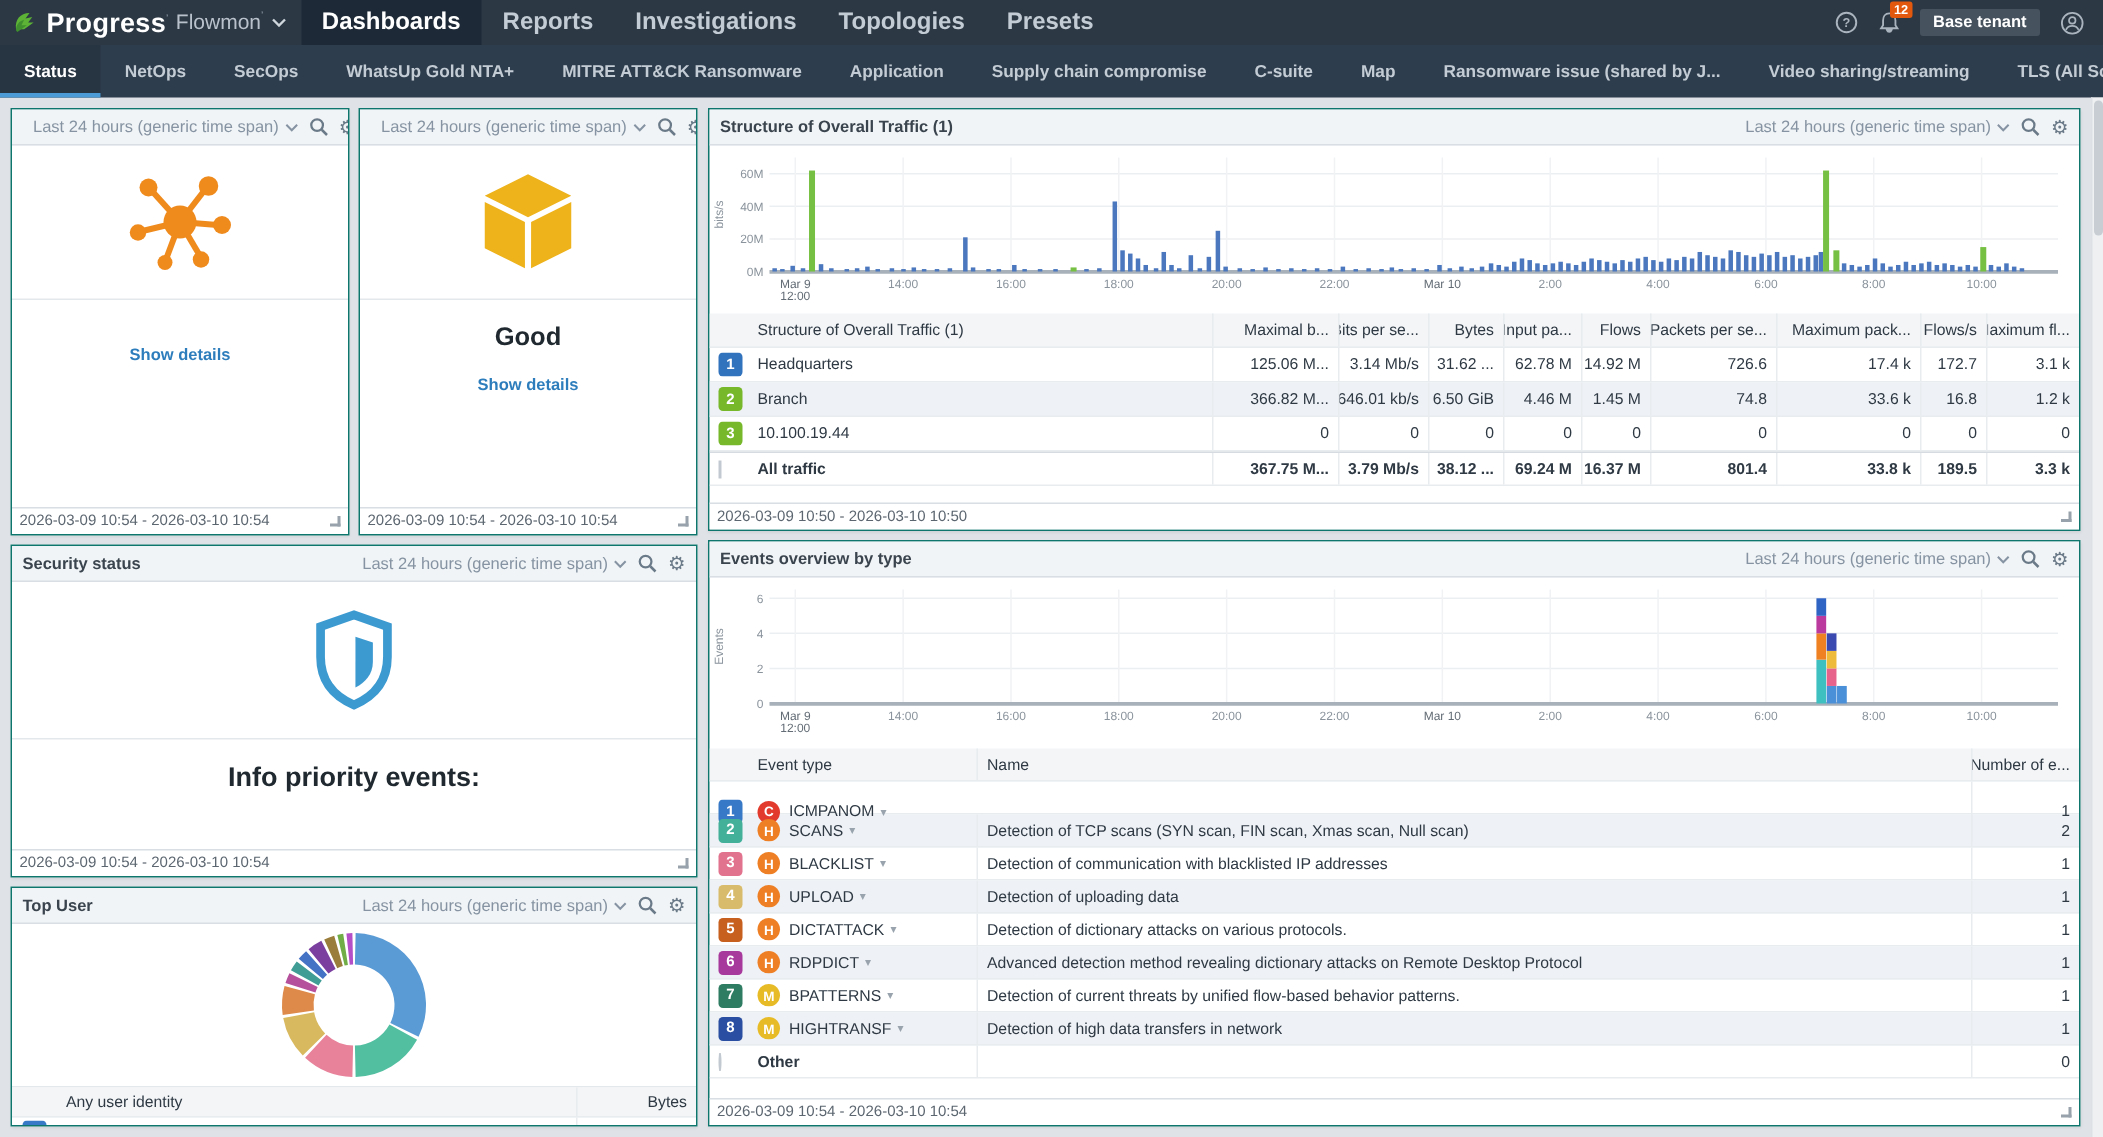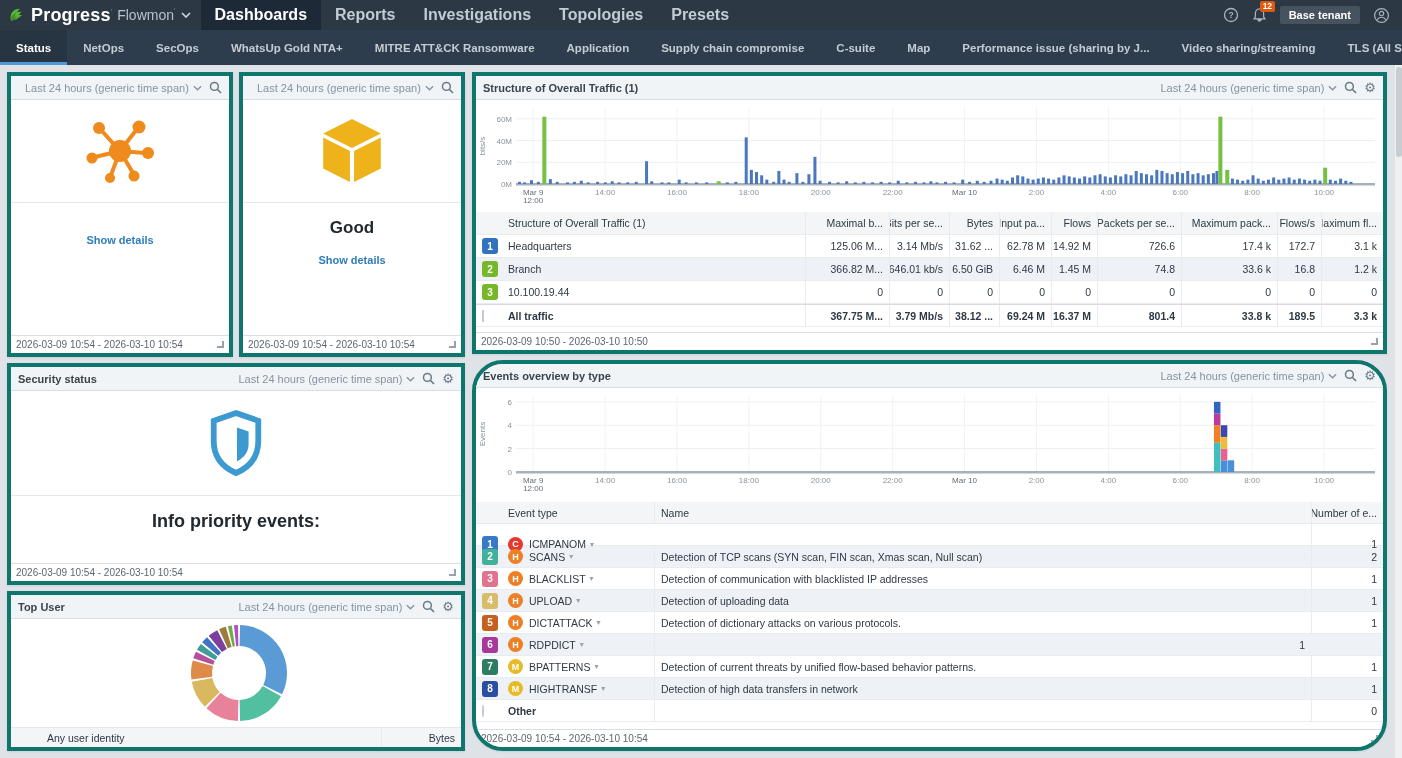--- a/index.html
+++ b/index.html
@@ -26,21 +26,21 @@
   .tab.active::after { content:""; position:absolute; left:0; right:0; bottom:0; height:3px; background:#4d9bd6; }
 
   
   .content { position:absolute; top:65px; left:0; right:8px; bottom:0; padding:7px; display:flex; gap:7px; }
   .scroll-strip { position:absolute; top:65px; right:0; width:8px; bottom:0; background:#eef0f2; border-left:1px solid #dde1e5; }
   .scroll-thumb { width:6px; height:90px; margin:2px auto 0; background:#c7cdd3; border-radius:3px; }
   .col-left { width:458px; display:flex; flex-direction:column; gap:6px; flex:none; }
   .col-right { flex:1; display:flex; flex-direction:column; gap:6px; min-width:0; }
   .row2 { display:flex; gap:6px; height:285px; flex:none; }
 
-  .widget { background:#fff; border:4px solid #0f766e; box-shadow:0 1px 2px rgba(0,0,0,.08); display:flex; flex-direction:column; overflow:hidden; position:relative; }
+  .widget { background:#fff; border:1px solid #0f766e; box-shadow:0 1px 2px rgba(0,0,0,.08); display:flex; flex-direction:column; overflow:hidden; position:relative; }
   .w-header { height:24px; background:#f1f4f6; border-bottom:1px solid #d8dee3; display:flex; align-items:center; padding:0 7px; gap:7px; flex:none; }
   .w-title { font-size:11px; font-weight:700; color:#3a444e; white-space:nowrap; overflow:hidden; flex:0 1 auto; }
   .w-spacer { flex:1; }
   .w-dropdown { display:flex; align-items:center; gap:4px; color:#8593a2; font-size:11px; white-space:nowrap; flex:none; cursor:pointer; }
   .w-tool { display:flex; align-items:center; flex:none; cursor:pointer; }
   .gear { font-size:13px; color:#6b7a88; line-height:1; }
   .w-footer { border-top:1px solid #d8dee3; height:18px; display:flex; align-items:center; justify-content:space-between; padding:5px 5px; font-size:10px; color:#5c6670; flex:none; margin-top:auto; background:#fff; }
   .rsz { width:7px; height:7px; border-right:2px solid #98a2ac; border-bottom:2px solid #98a2ac; cursor:nwse-resize; }
 
   .icon-zone { height:103px; border-bottom:1px solid #e3e8ec; display:flex; align-items:center; justify-content:center; flex:none; }
@@ -117,21 +117,21 @@
   <div id="tab-items" style="display:flex;align-items:stretch;">
       <div class="tab active">Status</div>
       <div class="tab">NetOps</div>
       <div class="tab">SecOps</div>
       <div class="tab">WhatsUp Gold NTA+</div>
       <div class="tab">MITRE ATT&amp;CK Ransomware</div>
       <div class="tab">Application</div>
       <div class="tab">Supply chain compromise</div>
       <div class="tab">C-suite</div>
       <div class="tab">Map</div>
-      <div class="tab">Performance issue (sharing by J...</div>
+      <div class="tab">Ransomware issue (shared by J...</div>
       <div class="tab">Video sharing/streaming</div>
       <div class="tab">TLS (All Sources)</div>
     </div>
 
 </div>
 
 <div class="scroll-strip">
     <div class="scroll-thumb"></div>
   </div>
 
@@ -527,21 +527,21 @@
             <div class="cell num">3.1 k</div>
           </div>
           <div class="t-row s-grid alt">
             <div class="cell">
               <span class="badge" style="background: rgb(118, 184, 42);">2</span>
             </div>
             <div class="cell">Branch</div>
             <div class="cell num">366.82 M...</div>
             <div class="cell num">646.01 kb/s</div>
             <div class="cell num">6.50 GiB</div>
-            <div class="cell num">6.46 M</div>
+            <div class="cell num">4.46 M</div>
             <div class="cell num">1.45 M</div>
             <div class="cell num">74.8</div>
             <div class="cell num">33.6 k</div>
             <div class="cell num">16.8</div>
             <div class="cell num">1.2 k</div>
           </div>
           <div class="t-row s-grid ">
             <div class="cell">
               <span class="badge" style="background: rgb(118, 184, 42);">3</span>
             </div>
@@ -569,21 +569,21 @@
             <div class="cell num">189.5</div>
             <div class="cell num">3.3 k</div>
           </div>
         </div>
       <div class="w-footer">
         <span>2026-03-09 10:50 - 2026-03-10 10:50</span>
         <span class="rsz"></span>
       </div>
     </div>
 
-    <div class="widget" style="flex:1;border-radius:31px;">
+    <div class="widget" style="flex:1;">
       <div class="w-header">
         <span class="w-title">Events overview by type</span>
         <span class="w-spacer"></span>
         <span class="w-dropdown">
             <span>Last 24 hours (generic time span)</span>
             <svg width="9" height="6" viewBox="0 0 10 6">
               <polyline points="1,1 5,5 9,1" fill="none" stroke="#8593a2" stroke-width="1.5"></polyline>
             </svg>
           </span>
         <span class="w-tool">
@@ -711,20 +711,21 @@
           </div>
           <div class="t-row e-grid alt">
             <div class="cell">
               <span class="badge" style="background: rgb(168, 57, 156);">6</span>
             </div>
             <div class="cell etype">
               <span class="sev" style="background: rgb(238, 127, 36);">H</span>
               <span>RDPDICT</span>
               <span class="caret">▾</span>
             </div>
+            <div class="cell" style="border-left: 1px solid rgb(232, 236, 239); align-self: stretch; display: flex; align-items: center;">Advanced detection method revealing dictionary attacks on Remote Desktop Protocol</div>
             <div class="cell num">1</div>
           </div>
           <div class="t-row e-grid">
             <div class="cell">
               <span class="badge" style="background: rgb(46, 125, 98);">7</span>
             </div>
             <div class="cell etype">
               <span class="sev" style="background: rgb(231, 187, 38);">M</span>
               <span>BPATTERNS</span>
               <span class="caret">▾</span>

